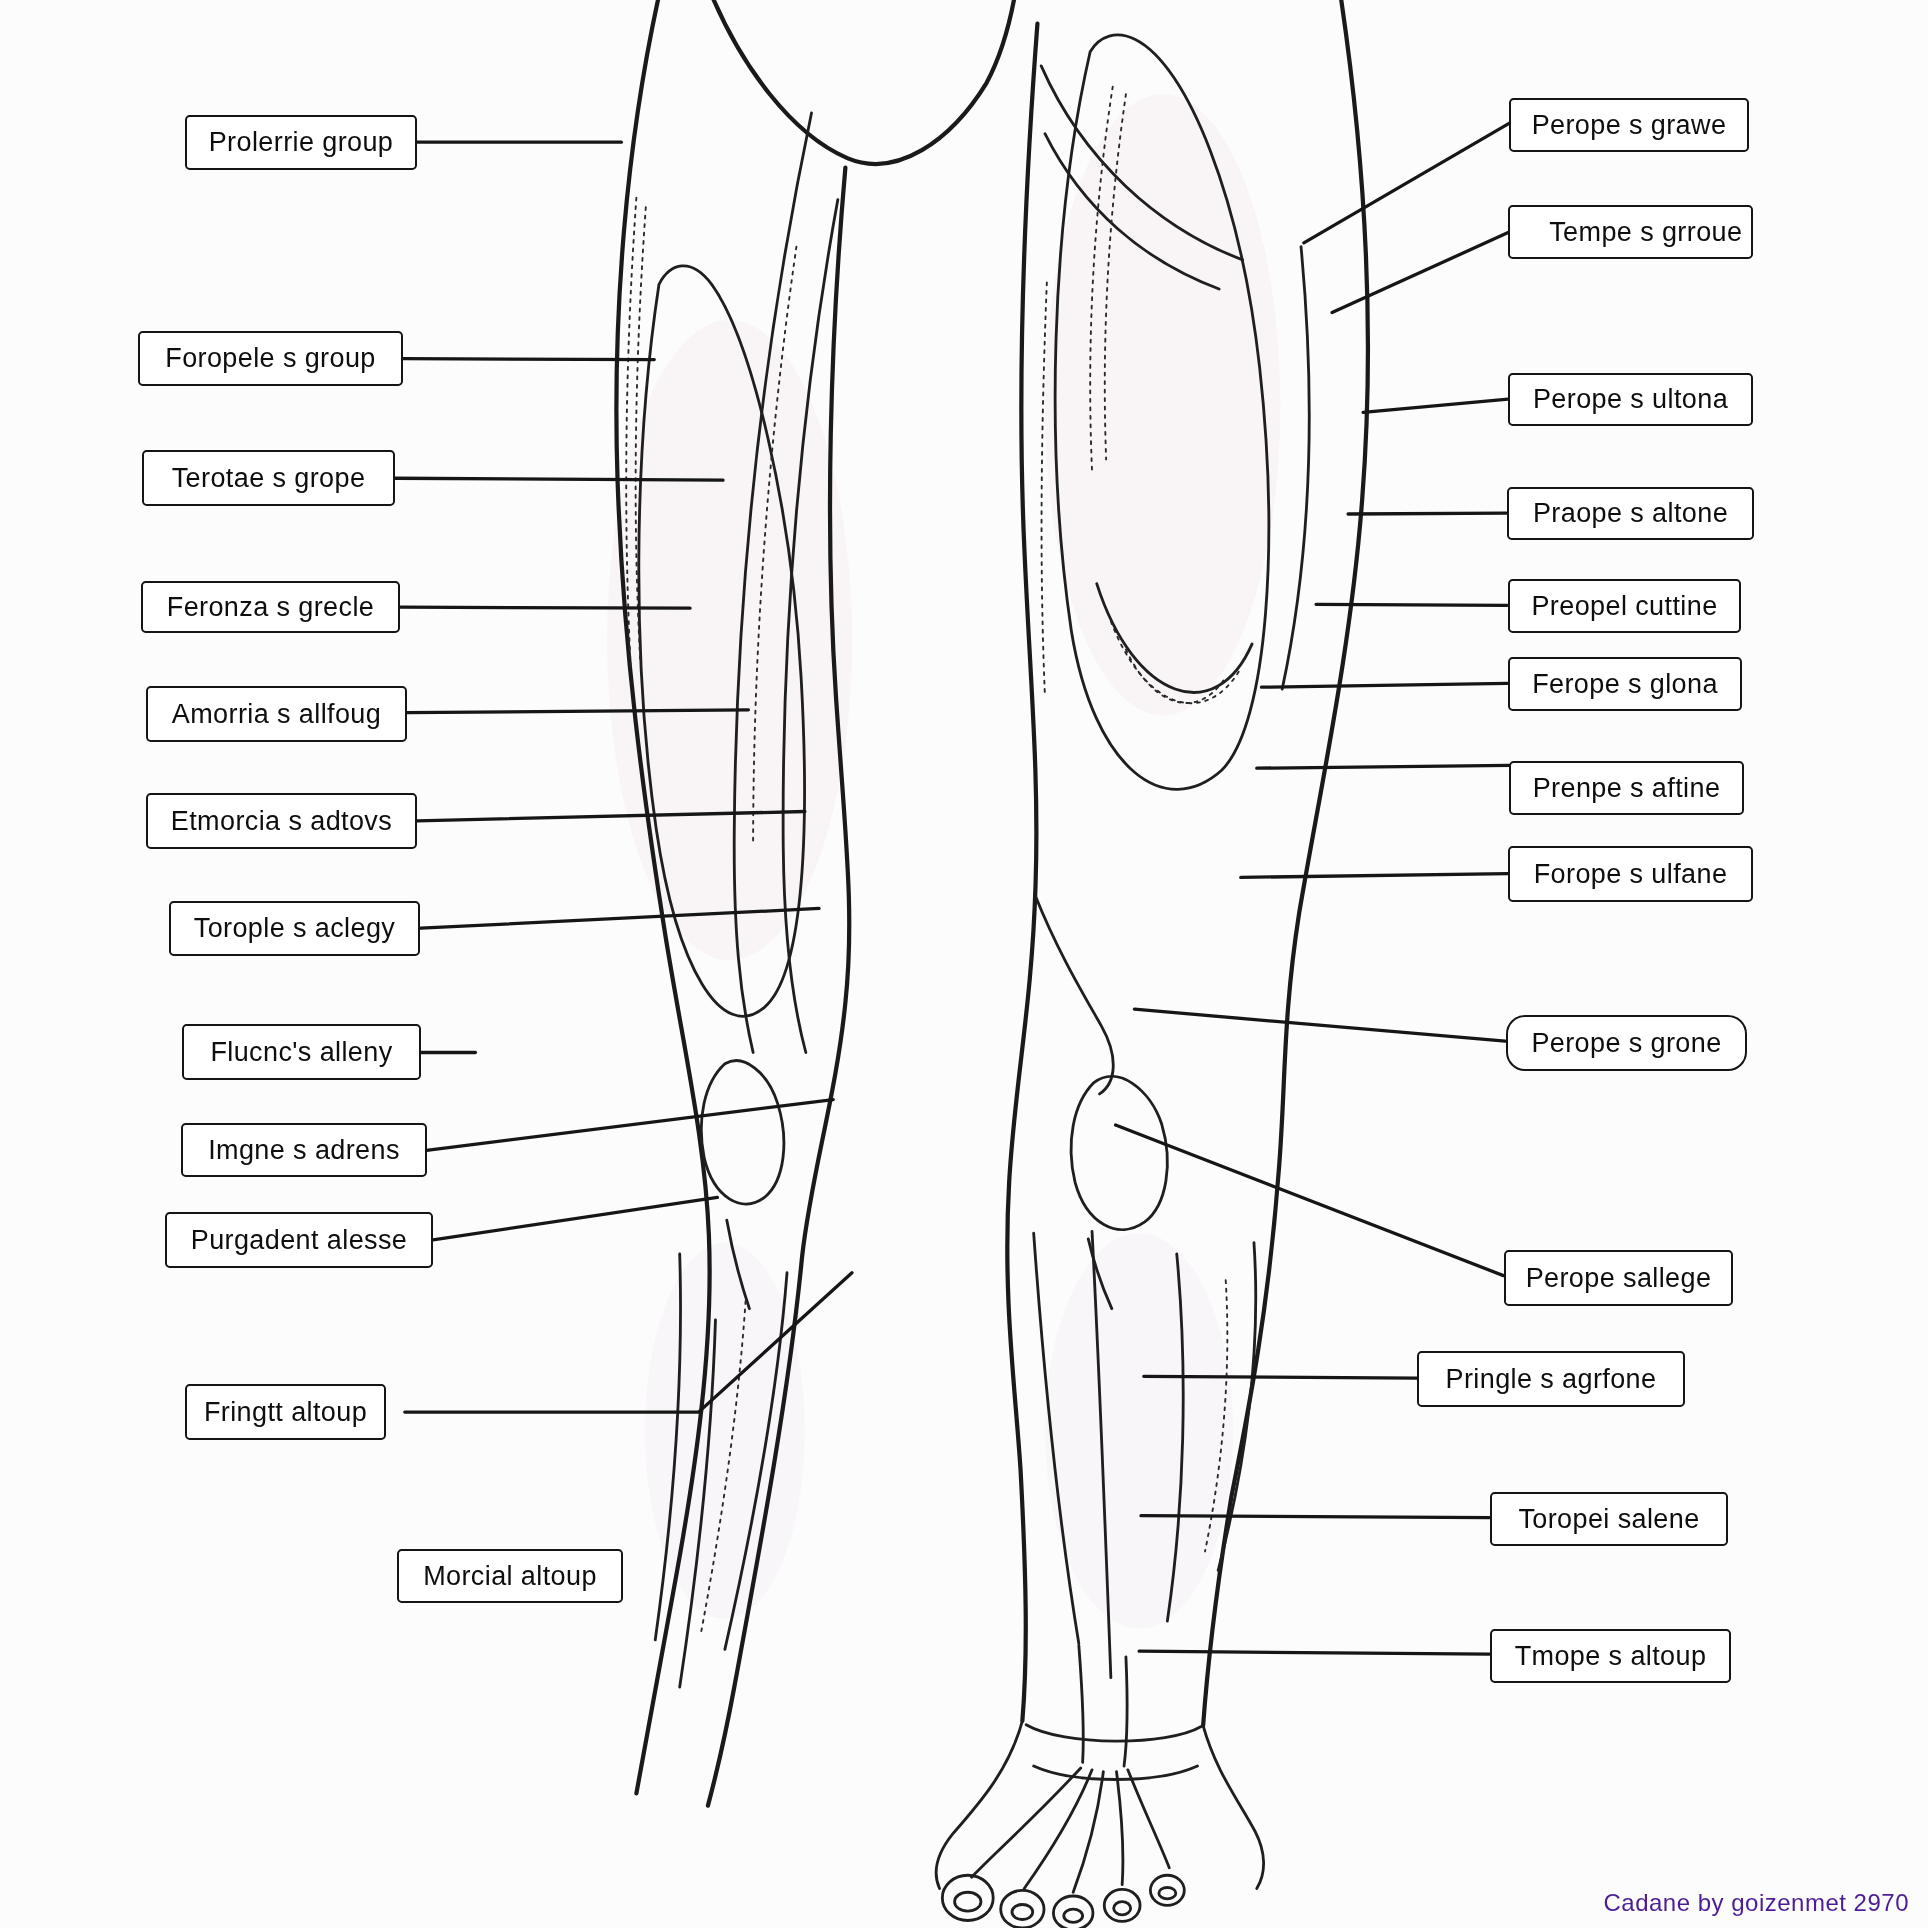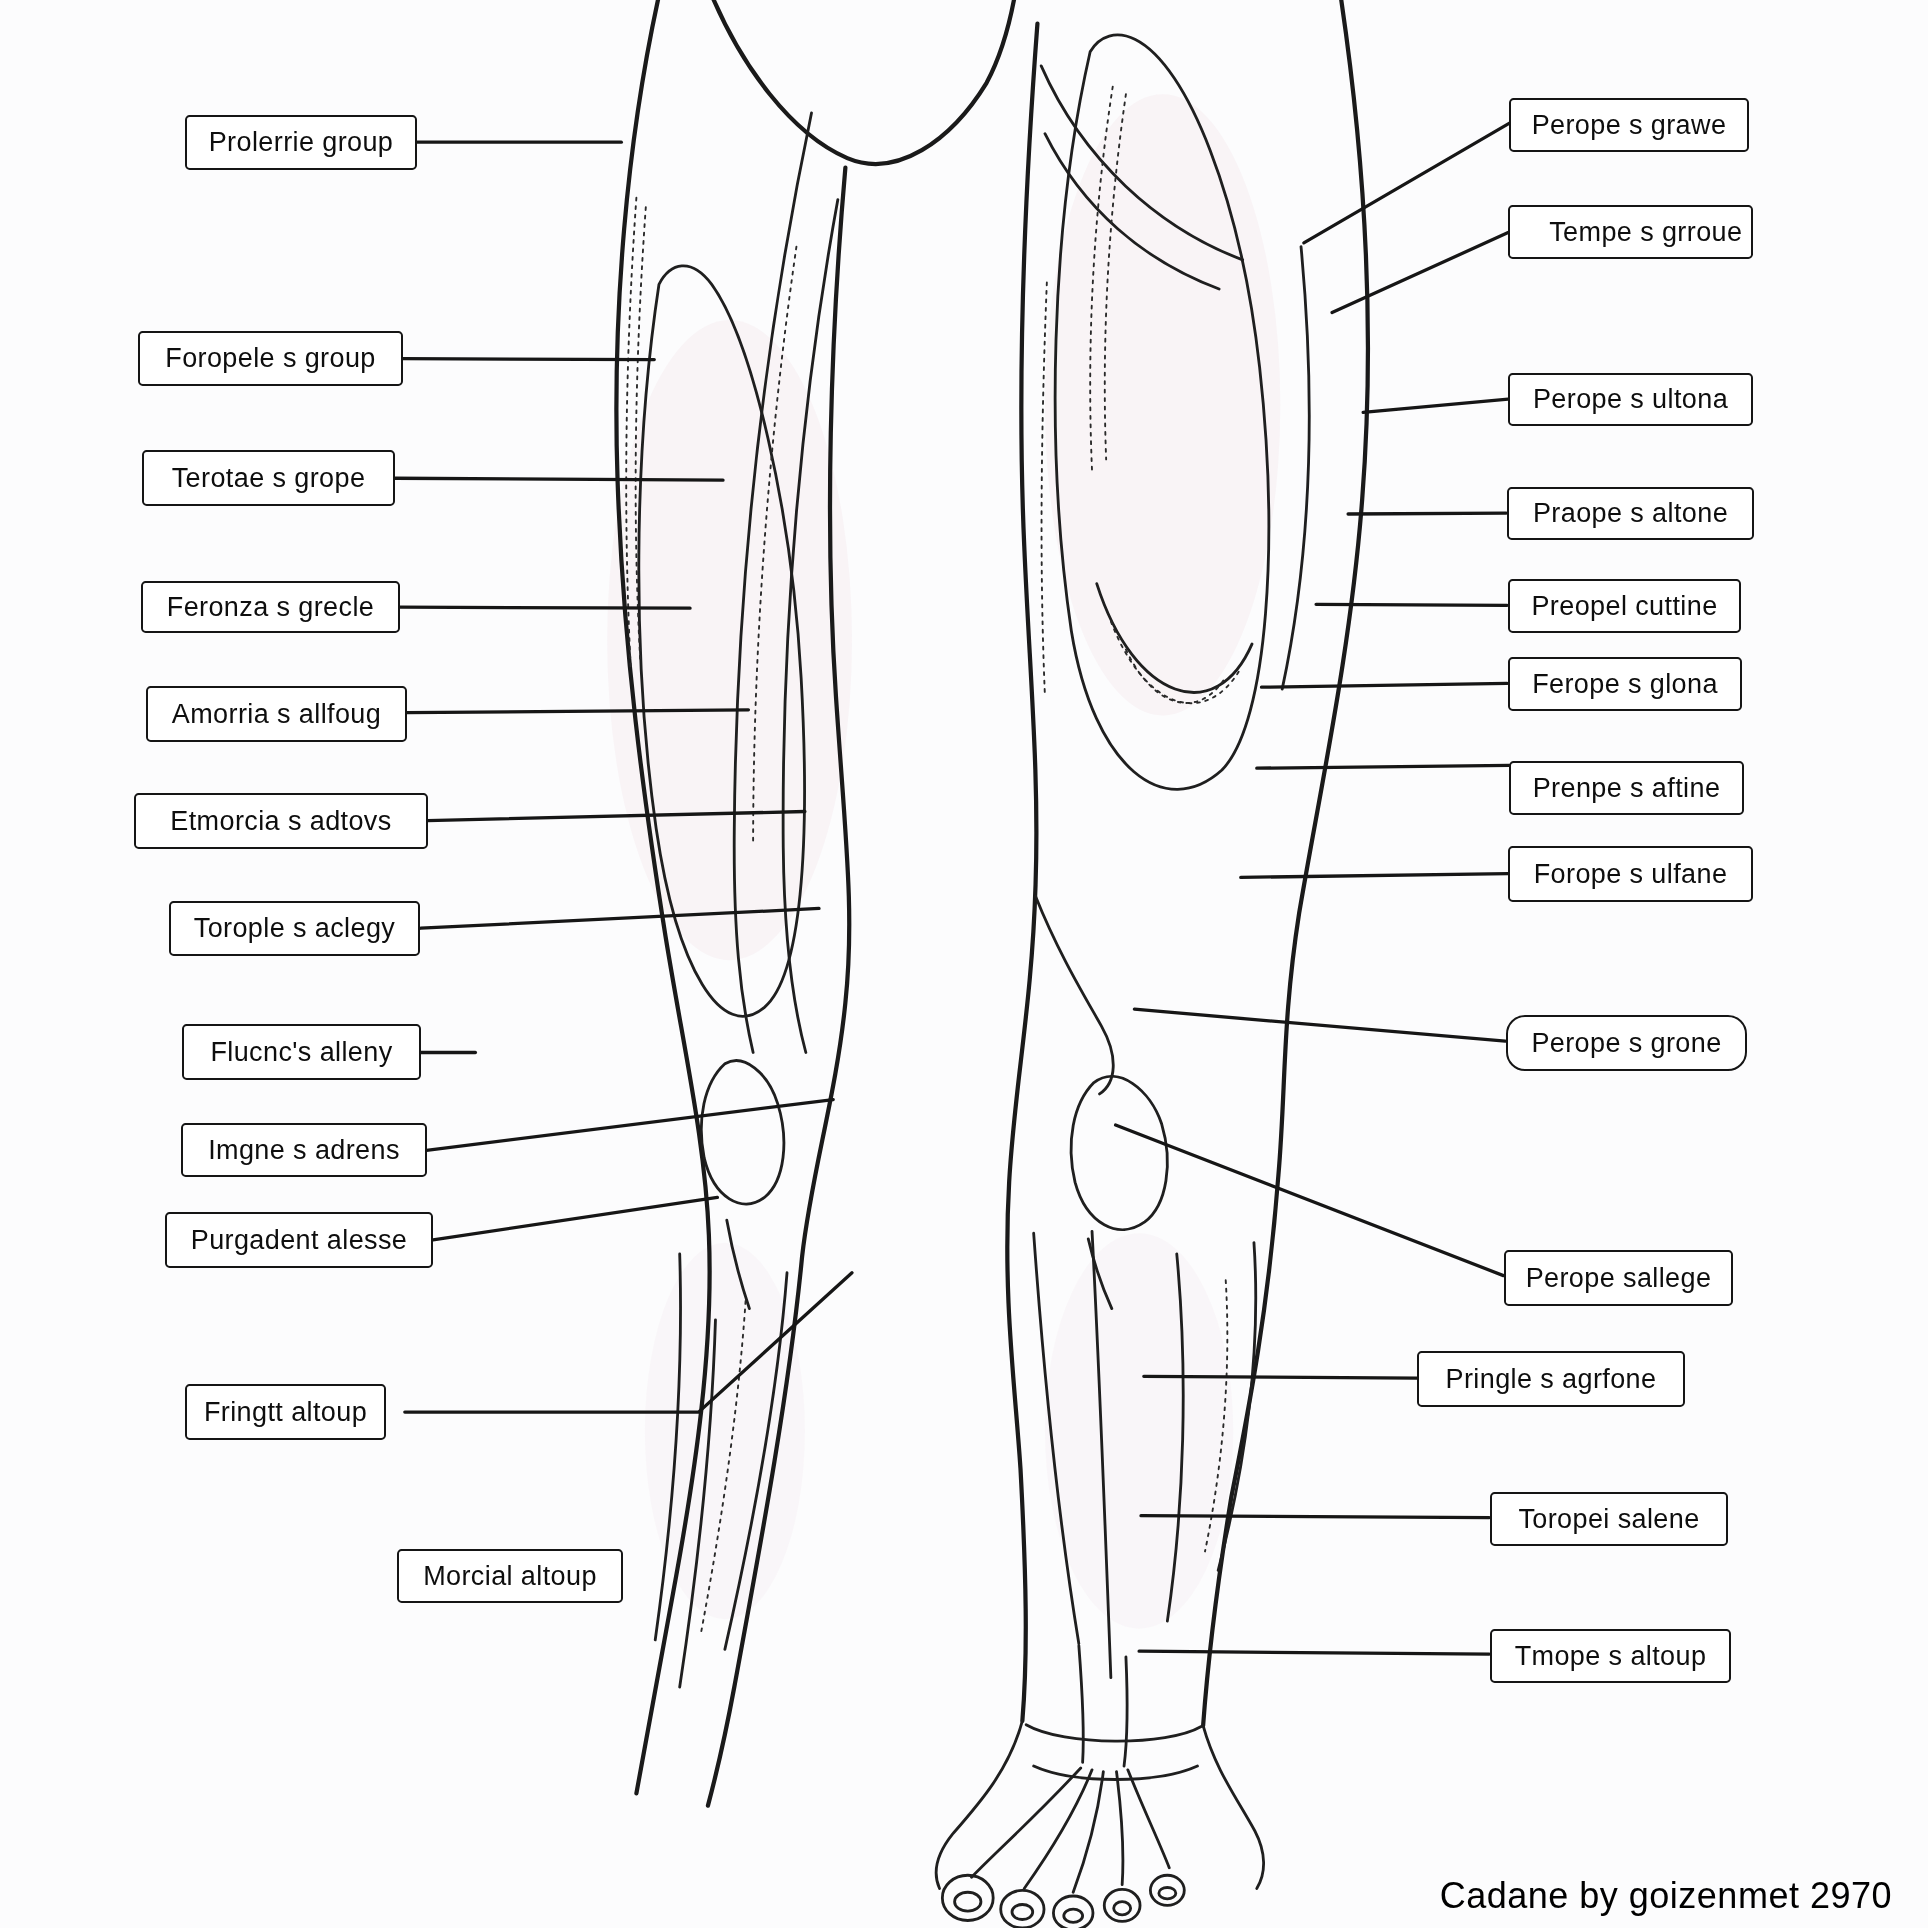--- a/index.html
+++ b/index.html
@@ -16,22 +16,22 @@
   .tint{stroke:none;}
   #leaders polyline{fill:none;stroke:#161616;stroke-width:3.5;stroke-linecap:round;}
   .label-box{
     position:absolute;box-sizing:border-box;
     border:2.8px solid #151515;border-radius:4.7px;background:#ffffff;
     display:flex;align-items:center;justify-content:center;
     font-size:27px;color:#0e0e0e;letter-spacing:0.4px;white-space:nowrap;
     padding:0 9.4px;
   }
   #caption{
-    position:absolute;right:36px;bottom:11.3px;
-    font-size:36px;color:#000000;letter-spacing:0.5px;
+    position:absolute;right:19px;bottom:11.3px;
+    font-size:24px;color:#4c1d95;letter-spacing:0.5px;
   }
 </style>
 </head>
 <body>
 
 <div id="stage">
 
   <svg id="figure" width="1928" height="1928" viewBox="0 0 2048 2048">
 
     <g>
@@ -139,21 +139,21 @@
       <polyline points="1582,1612 1212,1610"></polyline>
       <polyline points="1582,1757 1210,1754"></polyline>
     </svg>
 
   <div id="labels-layer">
       <div class="label-box" style="left: 185px; top: 115px; width: 232px; height: 55px;">Prolerrie group</div>
       <div class="label-box" style="left: 138px; top: 331px; width: 265px; height: 55px;">Foropele s group</div>
       <div class="label-box" style="left: 142px; top: 450px; width: 253px; height: 56px;">Terotae s grope</div>
       <div class="label-box" style="left: 141px; top: 581px; width: 259px; height: 52px;">Feronza s grecle</div>
       <div class="label-box" style="left: 146px; top: 686px; width: 261px; height: 56px;">Amorria s allfoug</div>
-      <div class="label-box" style="left: 134px; top: 793px; width: 294px; height: 56px;">Etmorcia s adtovs</div>
+      <div class="label-box" style="left: 146px; top: 793px; width: 271px; height: 56px;">Etmorcia s adtovs</div>
       <div class="label-box" style="left: 169px; top: 901px; width: 251px; height: 55px;">Torople s aclegy</div>
       <div class="label-box" style="left: 182px; top: 1024px; width: 239px; height: 56px;">Flucnc's alleny</div>
       <div class="label-box" style="left: 181px; top: 1123px; width: 246px; height: 54px;">Imgne s adrens</div>
       <div class="label-box" style="left: 165px; top: 1212px; width: 268px; height: 56px;">Purgadent alesse</div>
       <div class="label-box" style="left: 185px; top: 1384px; width: 201px; height: 56px;">Fringtt altoup</div>
       <div class="label-box" style="left: 397px; top: 1549px; width: 226px; height: 54px;">Morcial altoup</div>
       <div class="label-box" style="left: 1509px; top: 98px; width: 240px; height: 54px;">Perope s grawe</div>
       <div class="label-box" style="left: 1508px; top: 205px; width: 245px; height: 54px; padding-left: 40px;">Tempe s grroue</div>
       <div class="label-box" style="left: 1508px; top: 373px; width: 245px; height: 53px;">Perope s ultona</div>
       <div class="label-box" style="left: 1507px; top: 487px; width: 247px; height: 53px;">Praope s altone</div>

